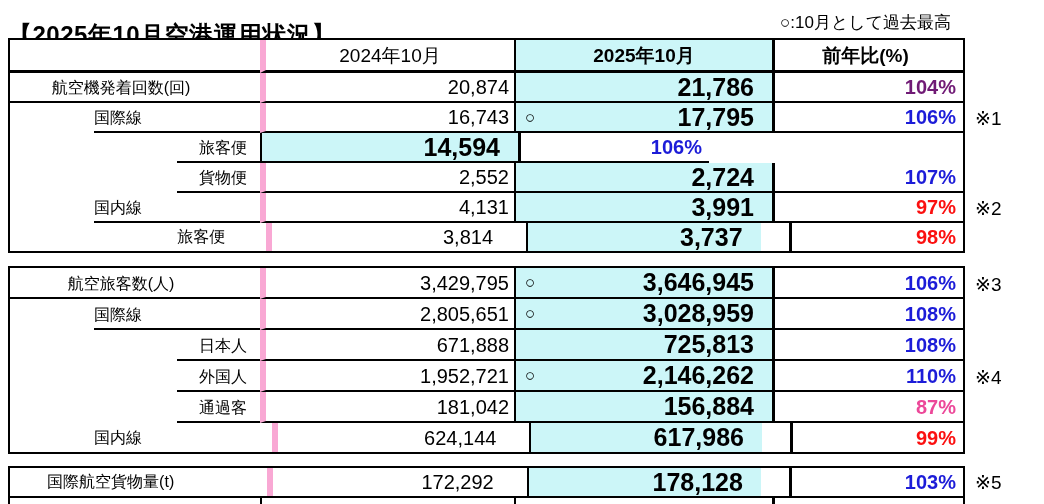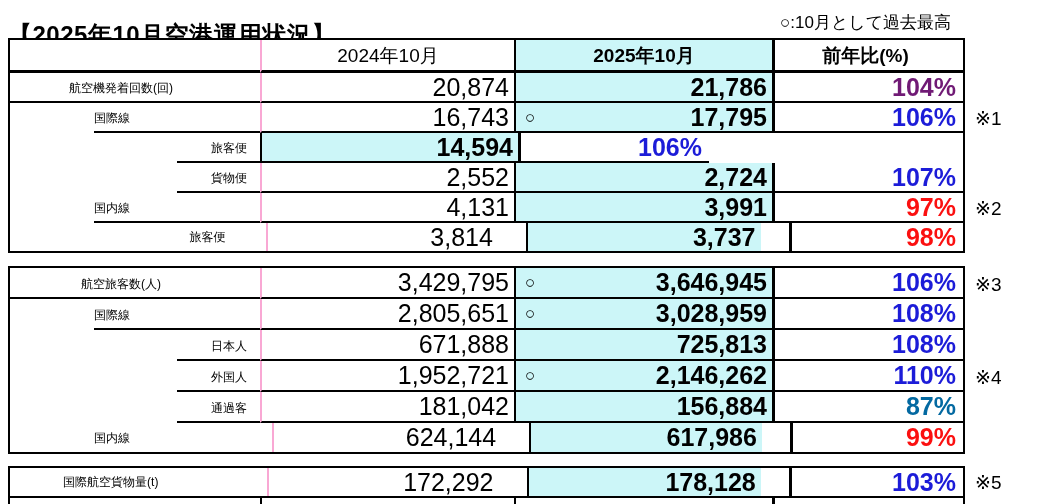--- a/index.html
+++ b/index.html
@@ -23,45 +23,45 @@
   .s3{top:466px;}
   .trow{display:flex;position:relative;}
   .s1 .trow{height:30px;}
   .s2 .trow{height:31px;}
   .s1 .trow.hdr{height:33px;}
   .trow.last{height:28px;}
   .s2 .trow.last{height:29px;}
   .cell{box-sizing:border-box;height:100%;position:relative;}
   
   .lab{width:250px;}
-  .c24{width:254px;border-left:2px solid #f9a8d4;}
+  .c24{width:254px;border-left:6px solid #f9a8d4;}
   .c25{width:258px;border-left:2px solid #000;background:var(--hl,#ccf6f8);}
   .rat{width:191px;border-left:3px solid #000;}
   
   .c24,.c25,.rat{border-bottom:2px solid #000;}
   .trow.last .c24,.trow.last .c25,.trow.last .rat{border-bottom:none;margin-left:28px;}
   .u{position:absolute;left:0;right:0;bottom:0;height:2px;background:#000;}
   .lv1 .u{left:84px;}
   .lv2 .u{left:167px;}
   
   .hdr .cell{border-bottom:3px solid #000;display:flex;align-items:center;justify-content:center;
     font-size:19px;line-height:1;}
   .hdr .c25{font-weight:bold;text-align:right;}
   
-  .lab{display:flex;align-items:center;font-size:12px;line-height:1;}
+  .lab{display:flex;align-items:center;font-size:16px;line-height:1;}
   .lv0{justify-content:center;padding-right:28px;}
   .lv1{padding-left:84px;}
   .lv2{justify-content:flex-end;padding-right:13px;}
   
   .num{display:flex;align-items:center;justify-content:flex-end;
-    font-size:25px;line-height:1;padding-right:5px;}
+    font-size:20px;line-height:1;padding-right:5px;}
   .c25{display:flex;align-items:center;justify-content:space-between;
     font-size:25px;font-weight:bold;line-height:1;}
   .c25 .mark{font-size:17px;font-weight:normal;padding-left:9px;}
-  .c25 .val{padding-right:5px;}
+  .c25 .val{padding-right:18px;}
   .rat{font-weight:bold;padding-right:7px;}
   .sidenote{
     position:absolute;left:calc(100% + 12px);top:50%;transform:translateY(-50%);
     font-size:19px;white-space:nowrap;color:#000;font-weight:normal;
   }
   
   .stub{position:absolute;top:497px;height:7px;background:#000;}
 </style>
 </head>
 <body>
@@ -220,21 +220,21 @@
   <div class="trow">
     <div class="cell lab lv2">
         <span>通過客</span>
         <i class="u"></i>
       </div>
     <div class="cell c24 num">181,042</div>
     <div class="cell c25">
         <span class="mark"></span>
         <span class="val">156,884</span>
       </div>
-    <div class="cell rat num" style="color: #0369a1;">87%</div>
+    <div class="cell rat num" style="color: #ec4899;">87%</div>
     <span class="sidenote"></span>
   </div>
 
   <div class="trow last">
     <div class="cell lab lv1">
         <span>国内線</span>
       </div>
     <div class="cell c24 num">624,144</div>
     <div class="cell c25">
         <span class="mark"></span>

